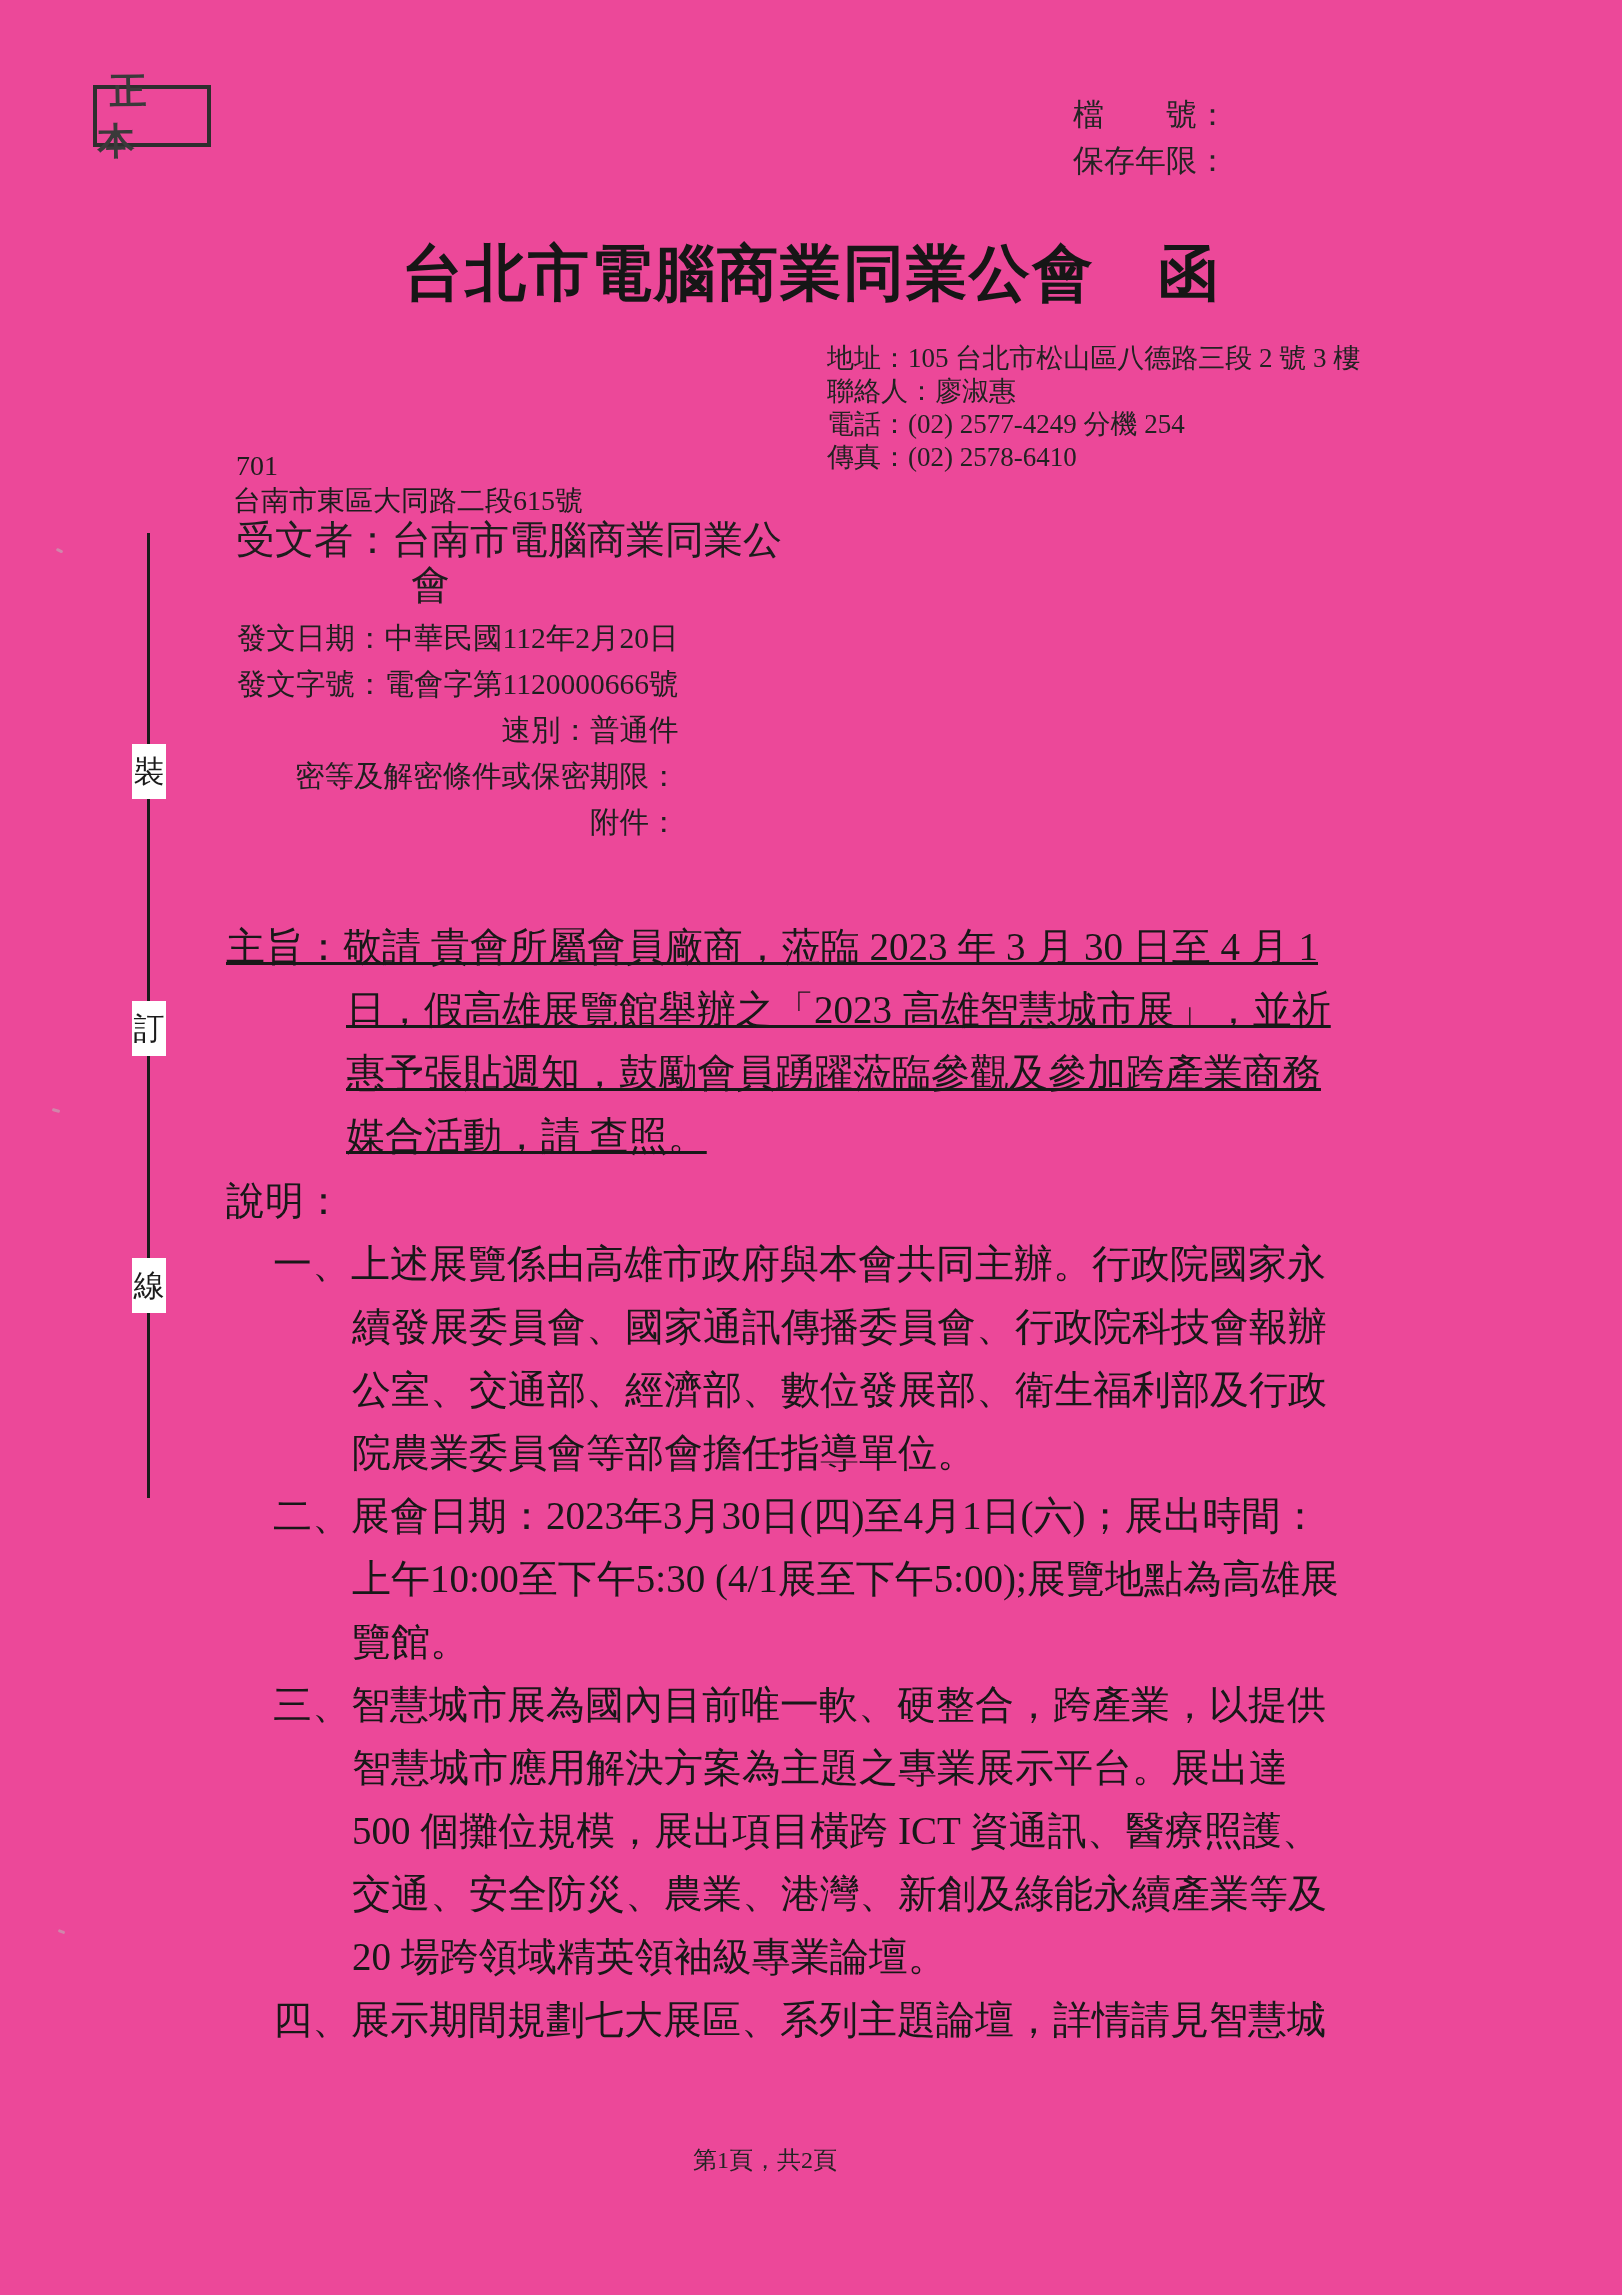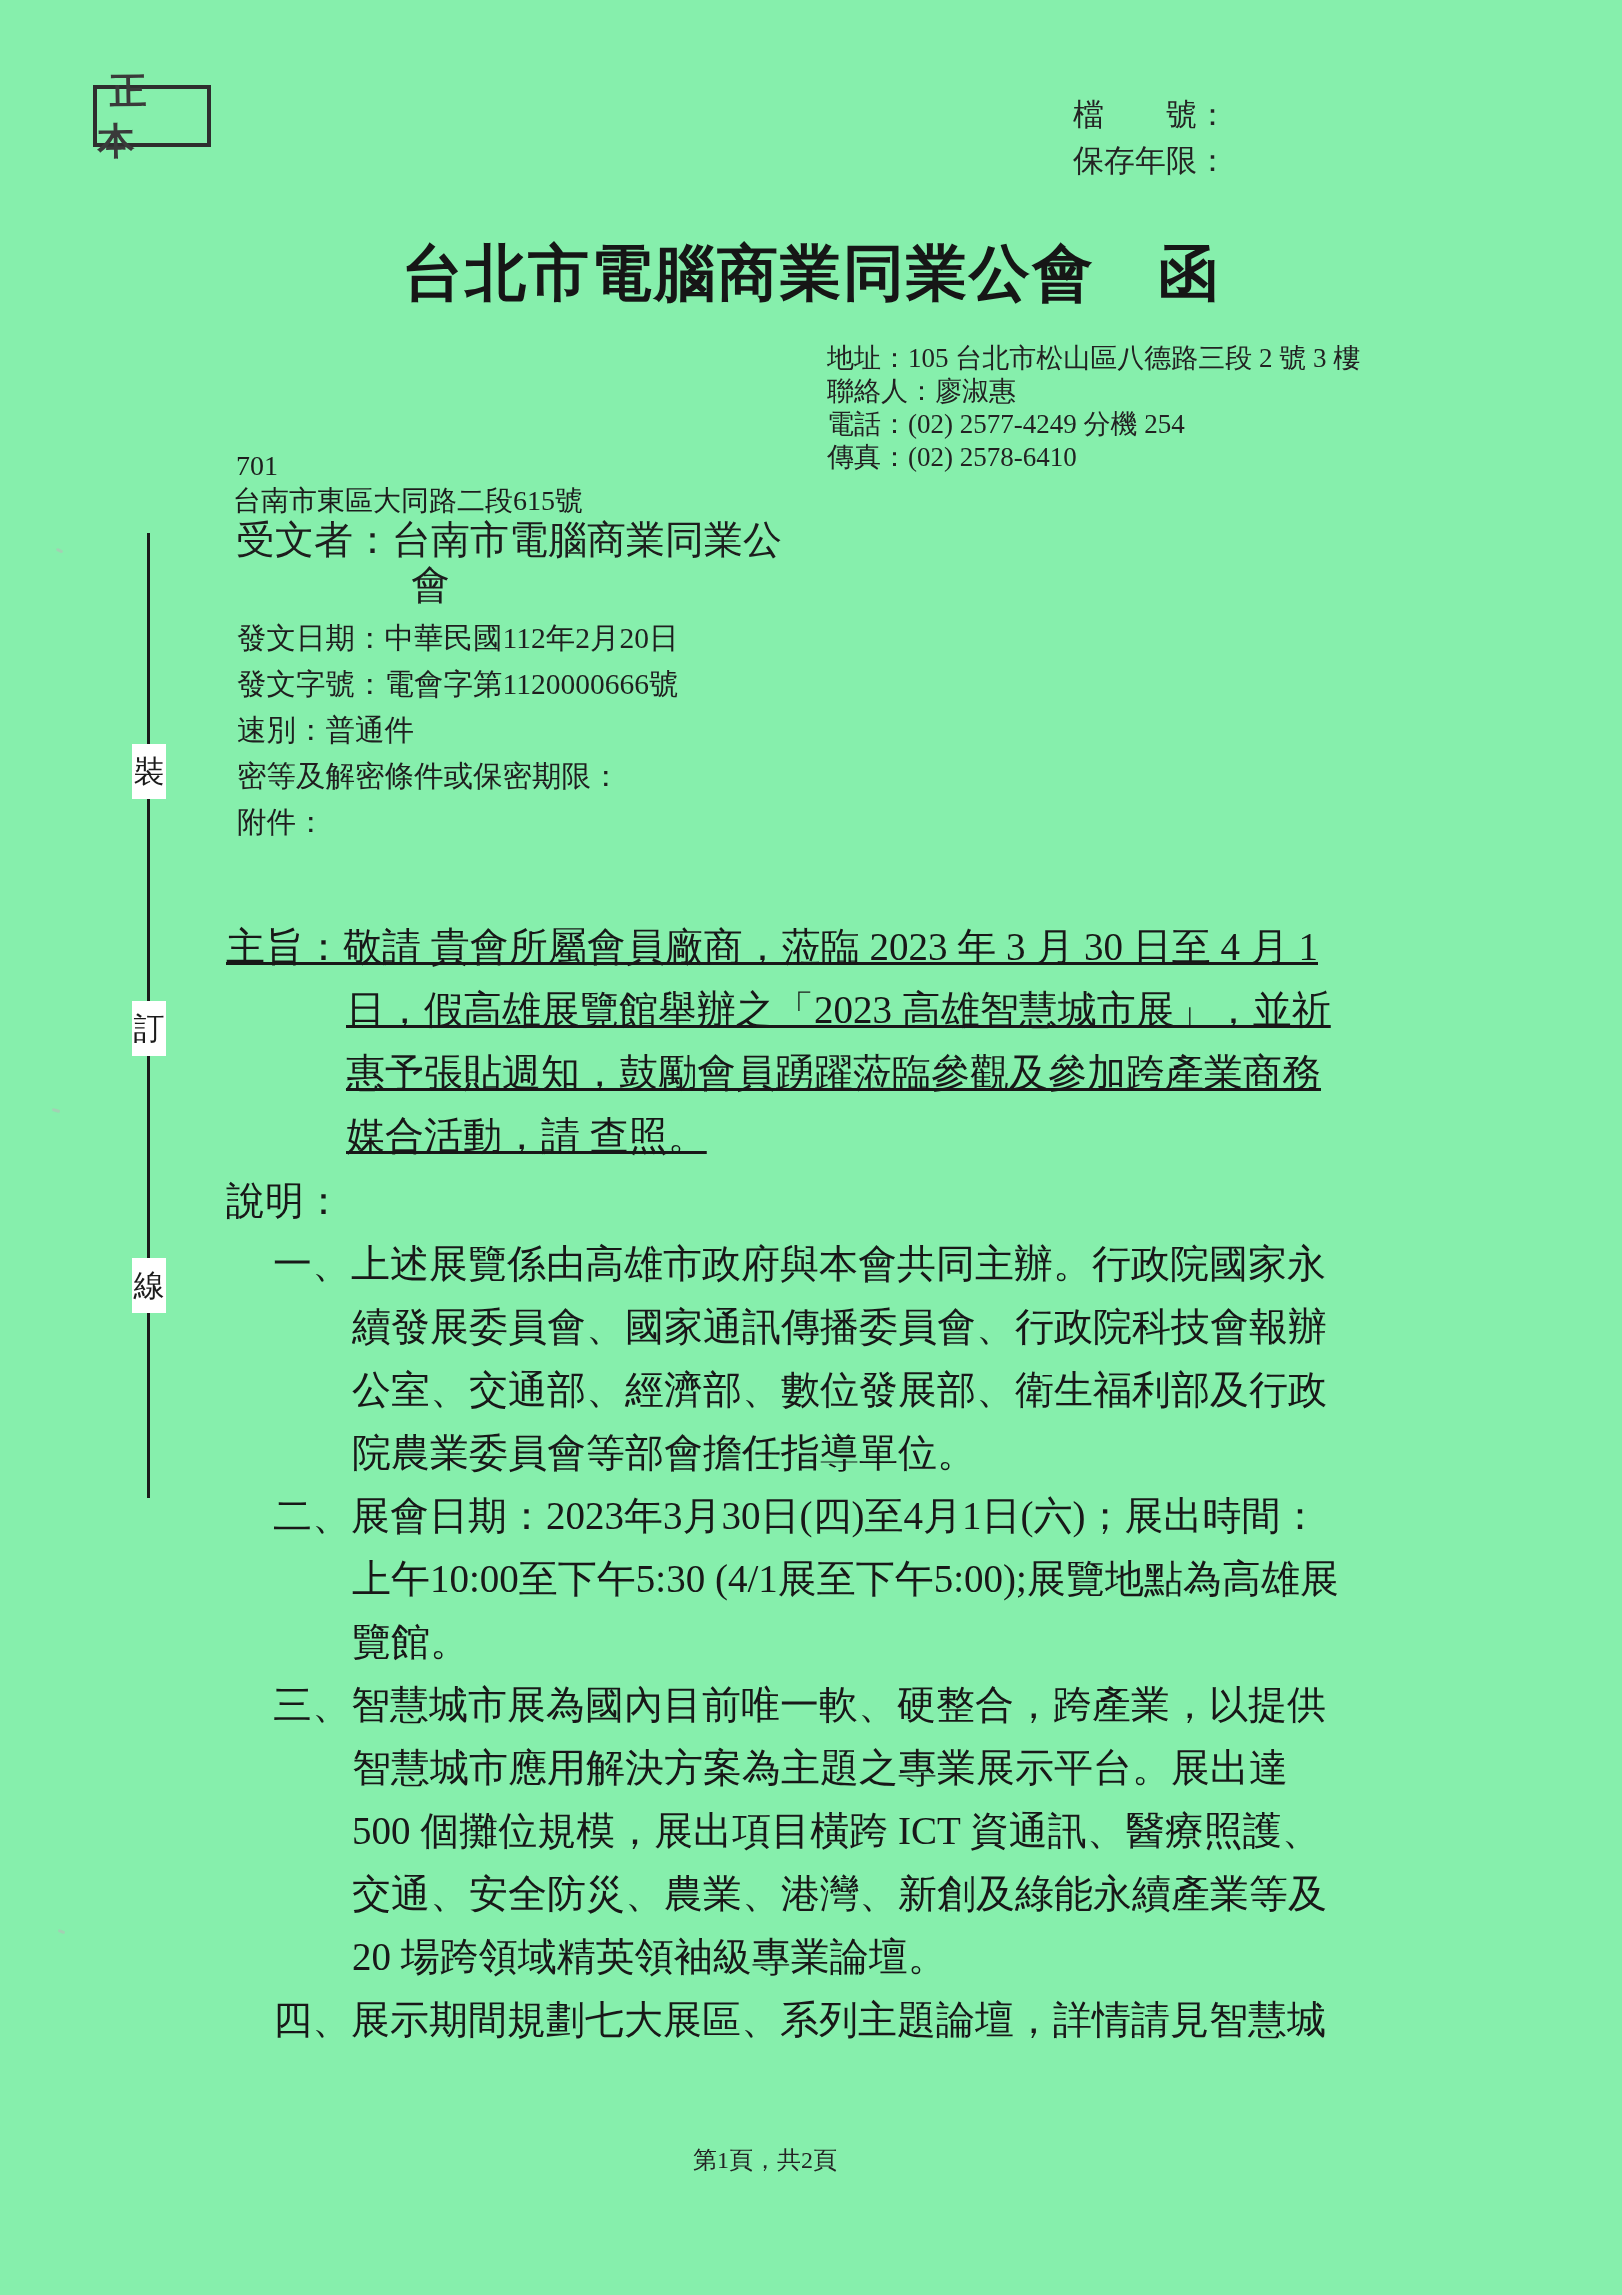--- a/index.html
+++ b/index.html
@@ -5,21 +5,21 @@
   html, body {
     margin: 0;
     padding: 0;
     background: #e8e8e8;
   }
   .page {
     position: relative;
     width: 1623px;
     height: 2295px;
     margin: 0 auto;
-    background: #86efac;
+    background: #ec4899;
     color: #1d1d1d;
     font-family: "Liberation Serif", "DejaVu Serif", serif;
     overflow: hidden;
   }
   .abs { position: absolute; }
 
   
   .stamp {
     left: 93px; top: 85px;
     width: 118px; height: 62px;
@@ -68,20 +68,21 @@
   .r-address  { left: 233px; top: 482px; font-size: 28px; }
   .recv-line1 { left: 236px; top: 513px; font-size: 39px; }
   .recv-line2 { left: 411px; top: 558px; font-size: 39px; }
 
   
   .meta {
     left: 237px; top: 615px;
     font-size: 29.5px;
     line-height: 46px;
     color: #1f1f1f;
+    text-align: right;
   }
 
   
   .subject {
     left: 226px; top: 915px;
     width: 1283px;
     font-size: 39px;
     line-height: 63px;
     color: #181818;
     text-decoration: underline;

